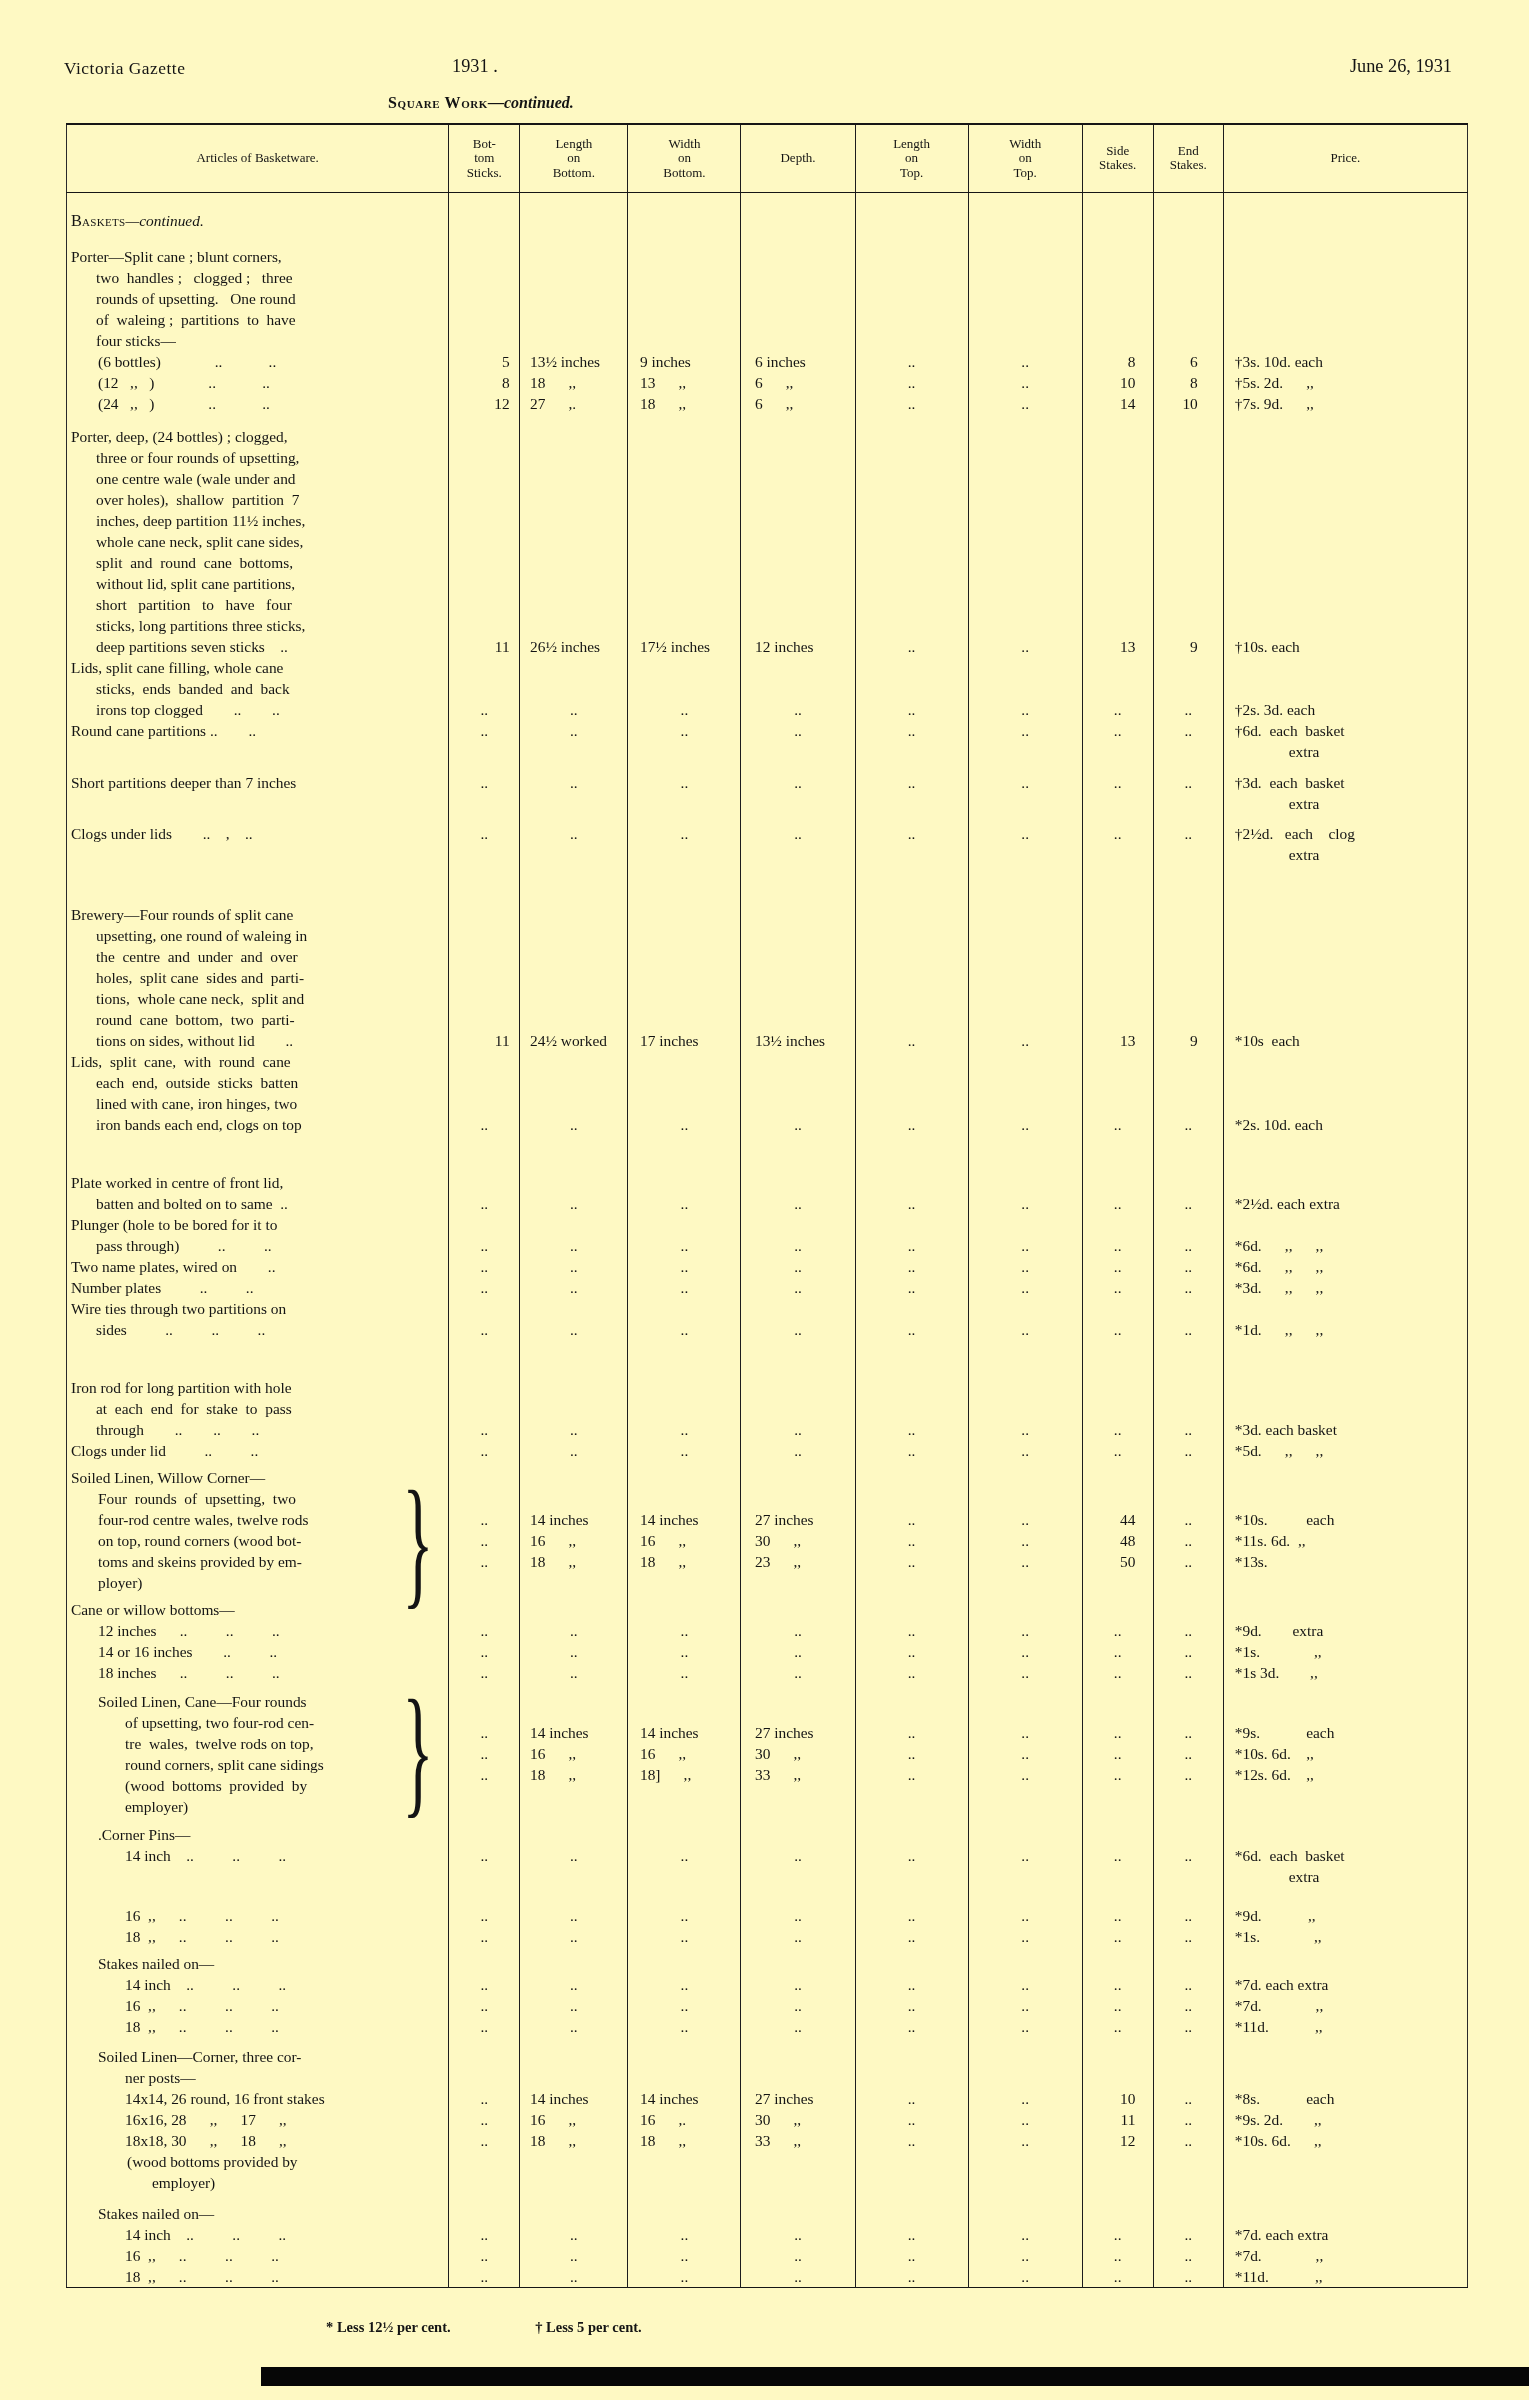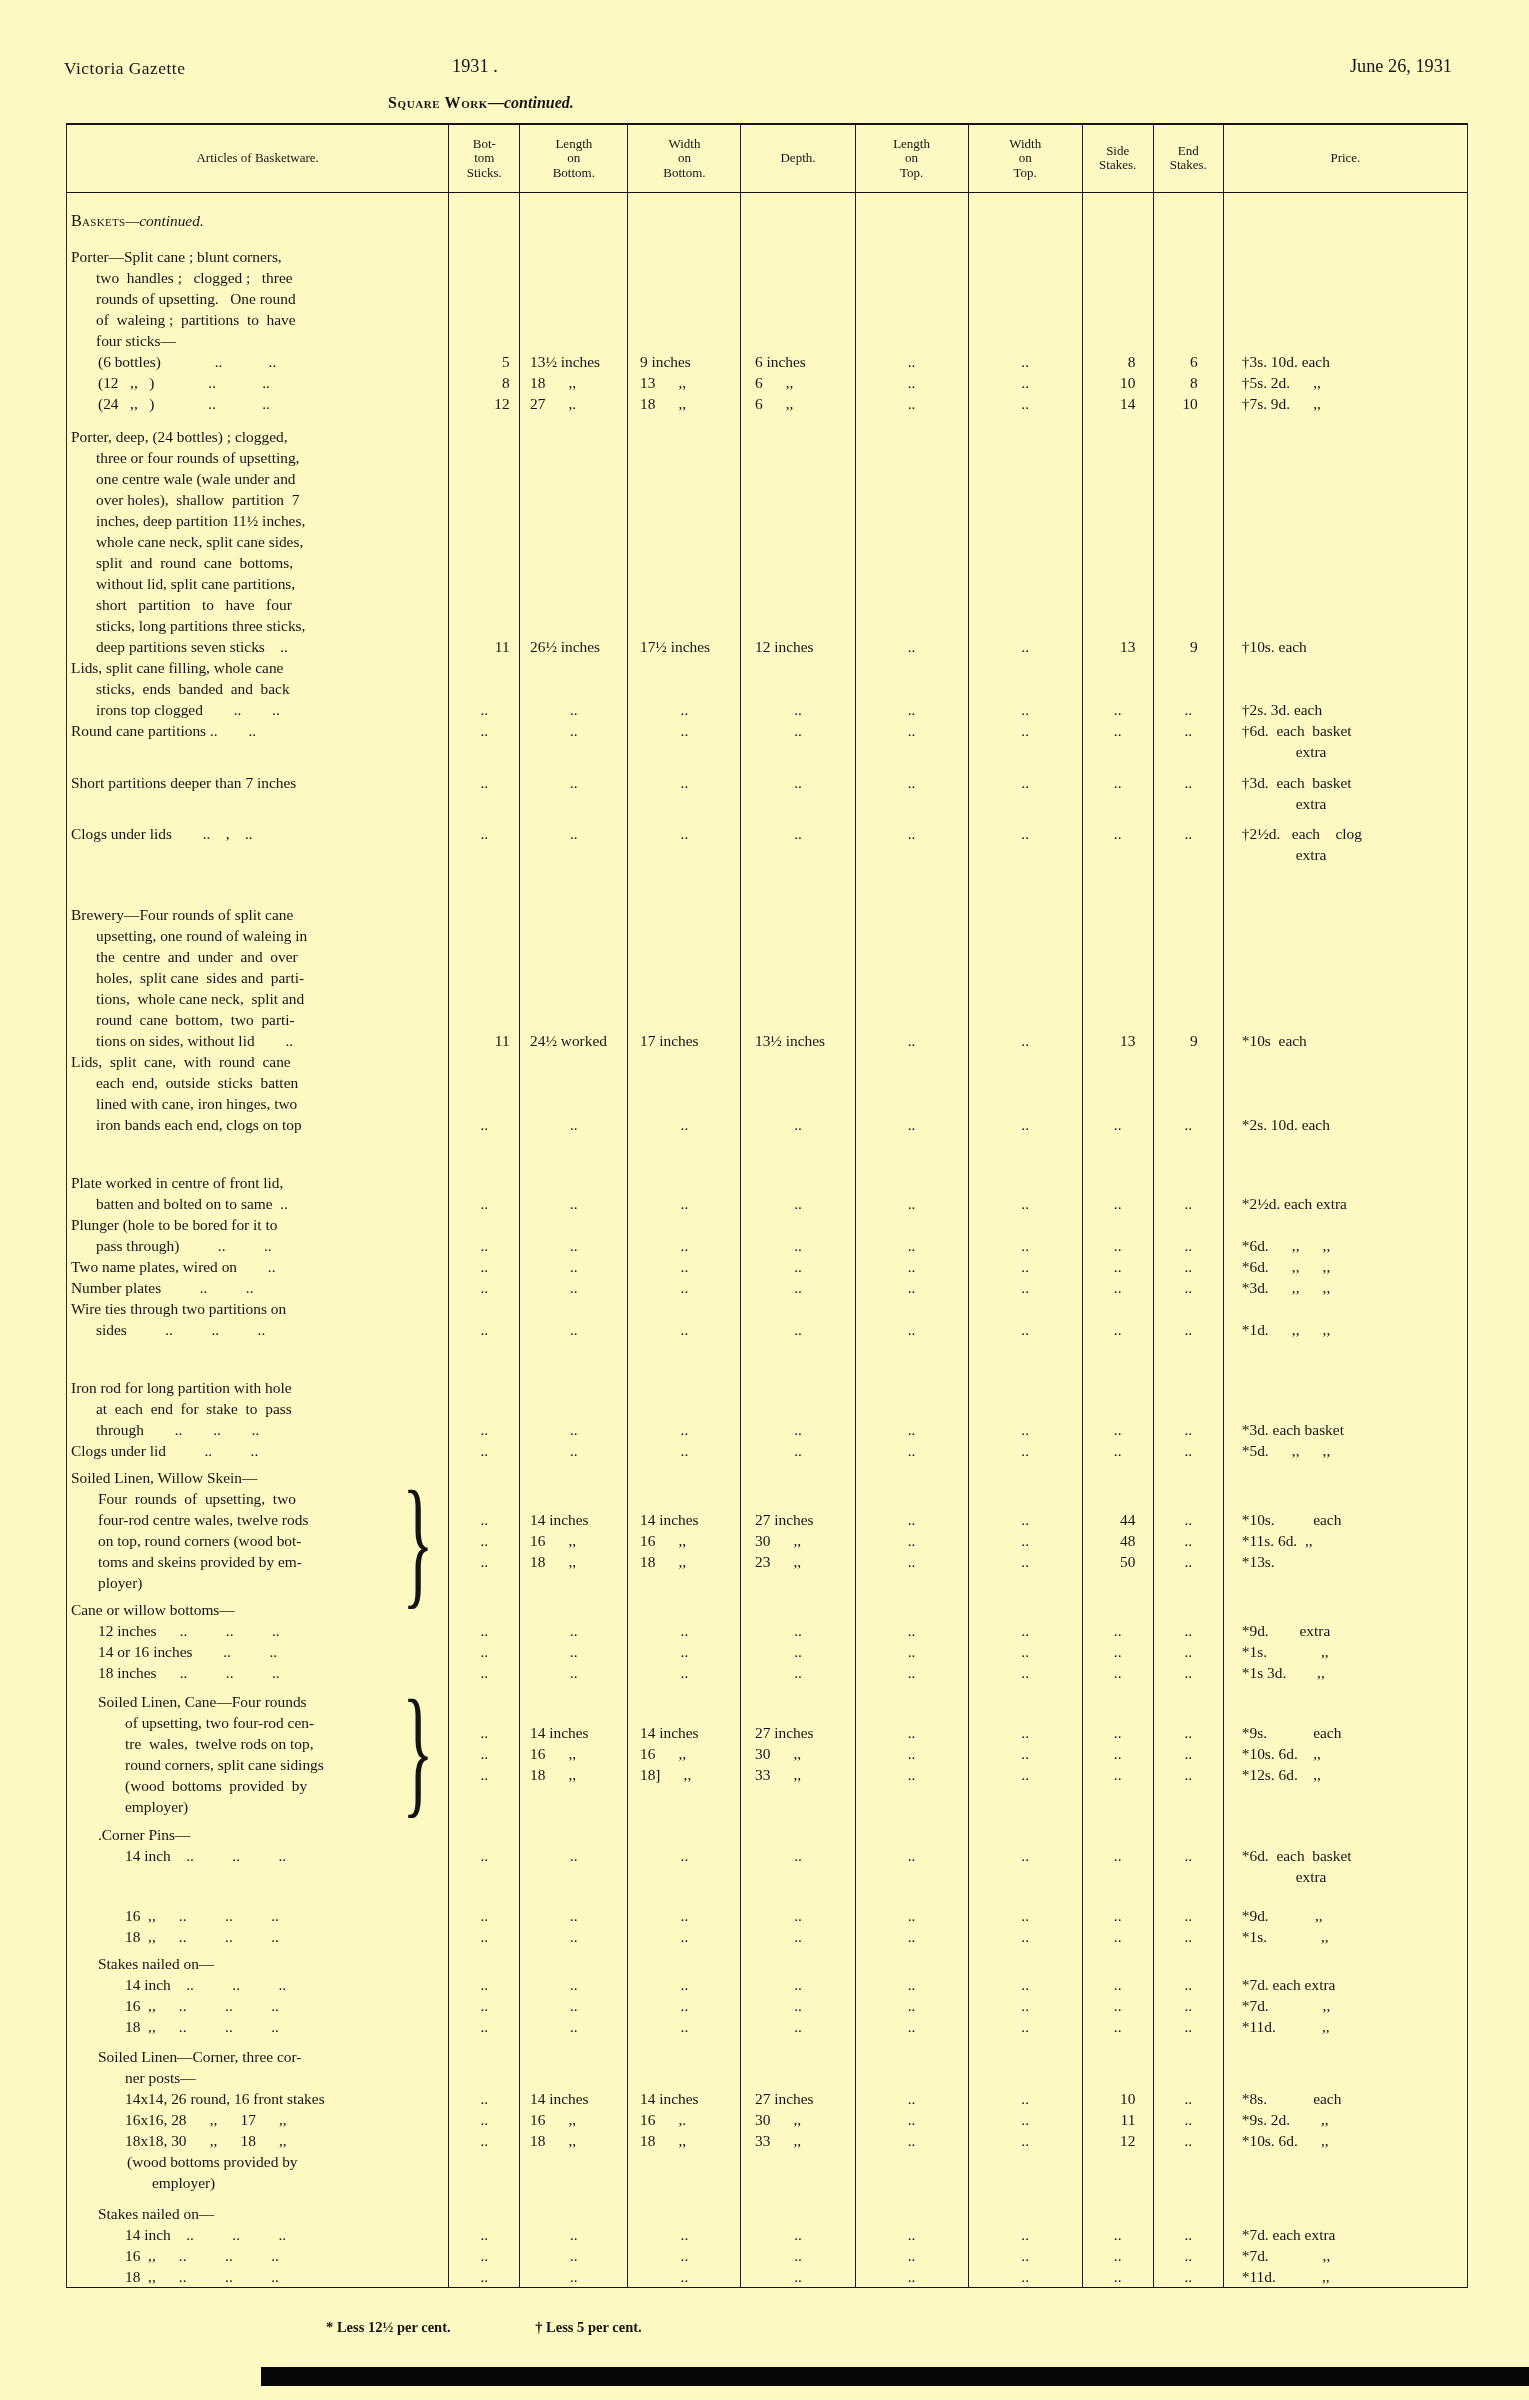--- a/index.html
+++ b/index.html
@@ -30,21 +30,21 @@
   td.vcell{white-space:pre-wrap;}
   td.dots{text-align:center;}
   td.num{text-align:right;}
   td.num.c0{padding-right:9.7px;}
   td.num.c6{padding-right:17.4px;}
   td.num.c7{padding-right:25px;}
   td.unit{text-align:left;}
   td.unit.c1{padding-left:9.7px;}
   td.unit.c2{padding-left:11.6px;}
   td.unit.c3{padding-left:13.5px;}
-  td.price{padding-left:18px;white-space:pre-wrap;}
+  td.price{padding-left:11px;white-space:pre-wrap;}
   tr.vb td:not(.art){vertical-align:bottom;}
   tr.grp td:not(.art){vertical-align:middle;}
   .g-brace{position:absolute;right:-3.9px;top:50%;transform:translateY(-50%) scaleX(.45);
            font-size:145px;font-weight:300;line-height:1;text-indent:0;}
   
   .footnotes{position:absolute;left:326px;top:2319px;font-size:14.5px;font-weight:700;}
   .footnotes span{margin-right:81px;text-align:center;}
   .scan-bar{position:absolute;left:261px;top:2367px;width:1269px;height:19.3px;background:#060606;}
 </style>
 </head>
@@ -354,21 +354,21 @@
           <td class="vcell dots">..</td>
           <td class="vcell dots">..</td>
           <td class="vcell dots">..</td>
           <td class="vcell dots">..</td>
           <td class="vcell dots">..</td>
           <td class="vcell dots">..</td>
           <td class="vcell dots">..</td>
           <td class="price">*5d.      ,,      ,,</td>
         </tr>
         <tr>
-          <td class="art hang0" style="padding-top: 5.8px;">Soiled Linen, Willow Skein—</td>
+          <td class="art hang0" style="padding-top: 5.8px;">Soiled Linen, Willow Corner—</td>
           <td class="vcell" style="padding-top: 5.8px;"></td>
           <td class="vcell" style="padding-top: 5.8px;"></td>
           <td class="vcell" style="padding-top: 5.8px;"></td>
           <td class="vcell" style="padding-top: 5.8px;"></td>
           <td class="vcell" style="padding-top: 5.8px;"></td>
           <td class="vcell" style="padding-top: 5.8px;"></td>
           <td class="vcell" style="padding-top: 5.8px;"></td>
           <td class="vcell" style="padding-top: 5.8px;"></td>
           <td class="price" style="padding-top: 5.8px;"></td>
         </tr>

